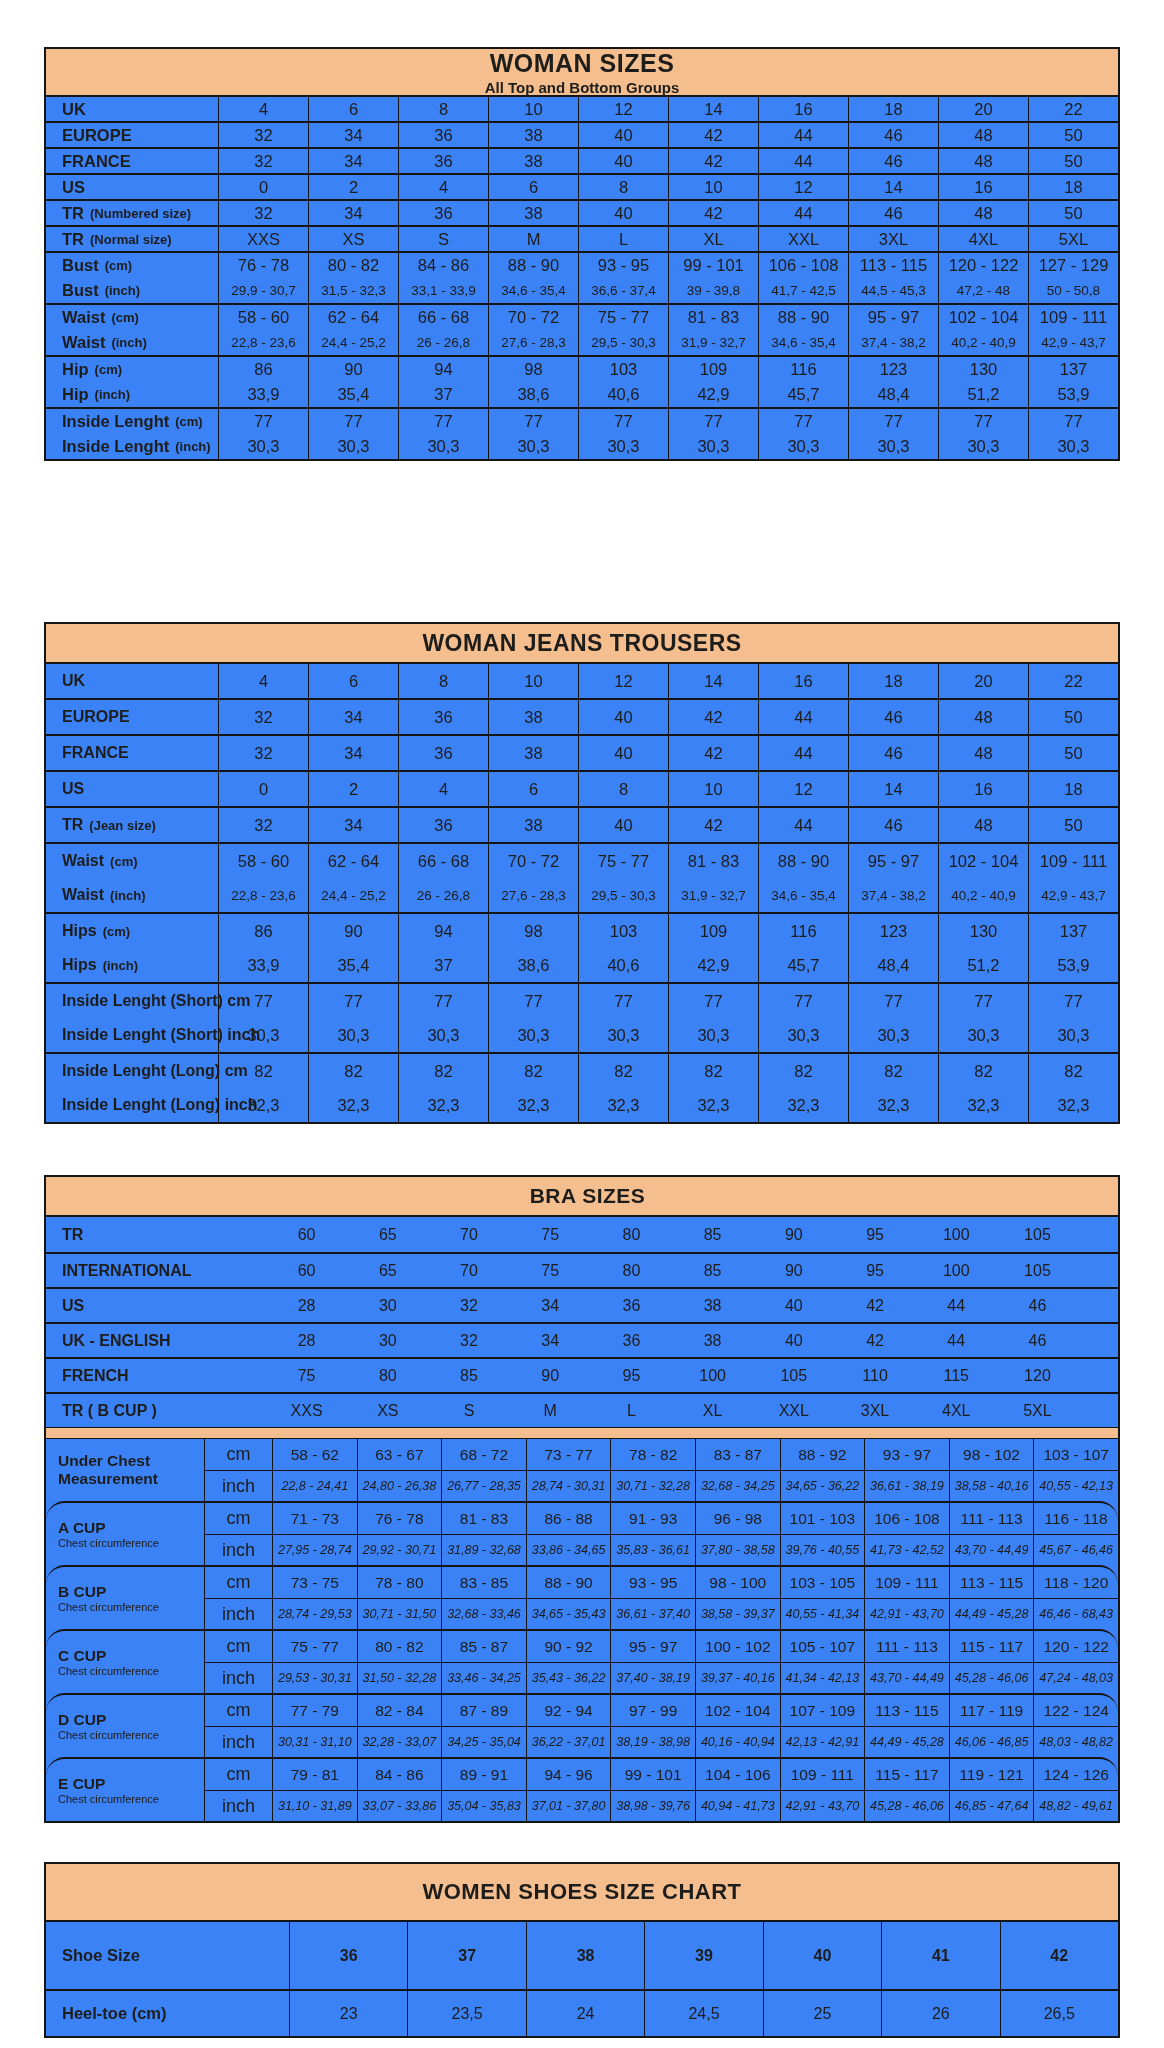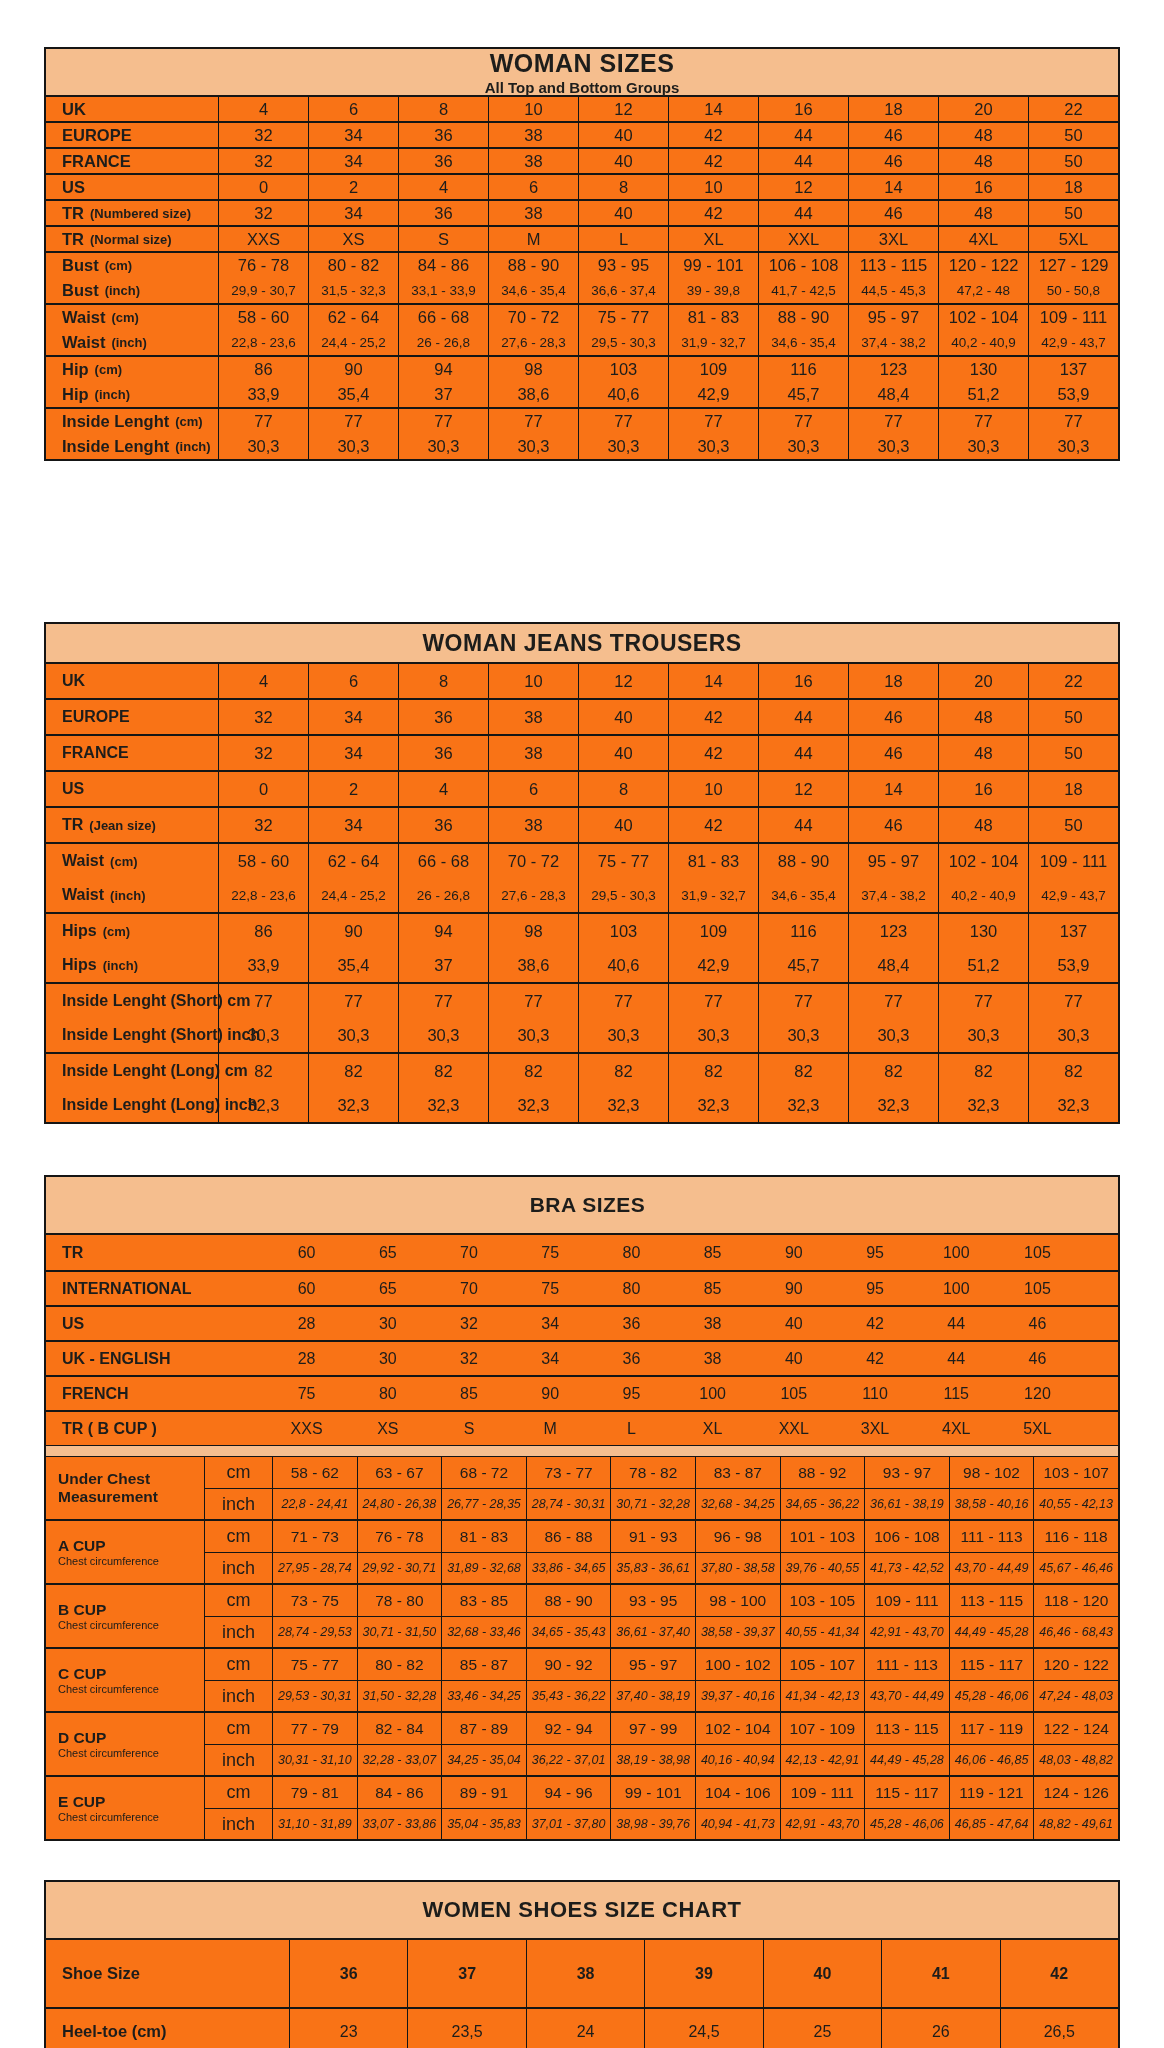--- a/index.html
+++ b/index.html
@@ -3,34 +3,34 @@
 <meta charset="utf-8">
 <style>
   html,body{margin:0;padding:0;}
   body{
     width:1164px;height:2048px;background:#ffffff;
     font-family:"Liberation Sans","DejaVu Sans",sans-serif;
     color:#1d1d1b;box-sizing:border-box;
   }
   *,*:before,*:after{box-sizing:border-box;}
   .tbl{
-    width:1076px;margin-left:44px;border:2px solid #151515;background:#f97316;
+    width:1076px;margin-left:44px;border:2px solid #151515;background:#3b82f6;
   }
   .t1{margin-top:47px;}
   .t2{margin-top:161px;}
   .t3{margin-top:51px;}
   .t4{margin-top:39px;}
   .hdr{
     background:var(--accent,#f5be8e);
     display:flex;flex-direction:column;align-items:center;justify-content:center;
     border-bottom:2px solid #151515;
   }
   .t1 .hdr{height:48px;}
   .t2 .hdr{height:40px;}
-  .t3 .hdr{height:58px;padding-left:11px;}
+  .t3 .hdr{height:40px;padding-left:11px;}
   .t4 .hdr{height:58px;}
   .title{font-weight:bold;letter-spacing:.5px;}
   .t1 .title{font-size:25px;}
   .t2 .title{font-size:23px;}
   .t3 .title{font-size:21px;}
   .t4 .title{font-size:22px;}
   .subtitle{font-weight:bold;font-size:15px;margin-top:1px;}
   
   .group{border-top:2px solid #151515;}
   .group:first-child{border-top:none;}
@@ -45,21 +45,21 @@
   .t2 .lmain{font-size:16px;}
   
   .brow{display:flex;align-items:center;height:35px;border-top:2px solid #151515;}
   .brow:first-child{border-top:none;}
   .brow .blabel{width:220px;padding-left:16px;font-weight:bold;font-size:16px;}
   .brow .bvals{flex:1;display:flex;height:100%;padding-right:40px;}
   .brow .bval{flex:1;display:flex;align-items:center;justify-content:center;font-size:16px;}
   
   .strip{height:12px;background:var(--accent,#f5be8e);border-top:1.5px solid #151515;border-bottom:1.5px solid #151515;}
   
-  .mgroup{display:flex;border-top:2px solid #151515;}
+  .mgroup{display:flex;border-top:2px solid #151515;border-radius:19px;}
   .mgroup:first-child{border-top:none;}
   .mlabel{width:158px;display:flex;flex-direction:column;justify-content:center;padding-left:12px;}
   .mlabel .lmain{font-size:15.5px;font-weight:bold;white-space:normal;line-height:1.15;}
   .mlabel .lsub{font-size:11px;margin-top:1px;}
   .msub{flex:1;display:flex;flex-direction:column;}
   .msubrow{display:flex;height:31px;}
   .msubrow + .msubrow{border-top:1.5px solid #151515;}
   .munit{width:68px;display:flex;align-items:center;justify-content:center;
          border-left:1.5px solid #151515;font-weight:normal;font-size:18px;}
   .mval{flex:1;display:flex;align-items:center;justify-content:center;

